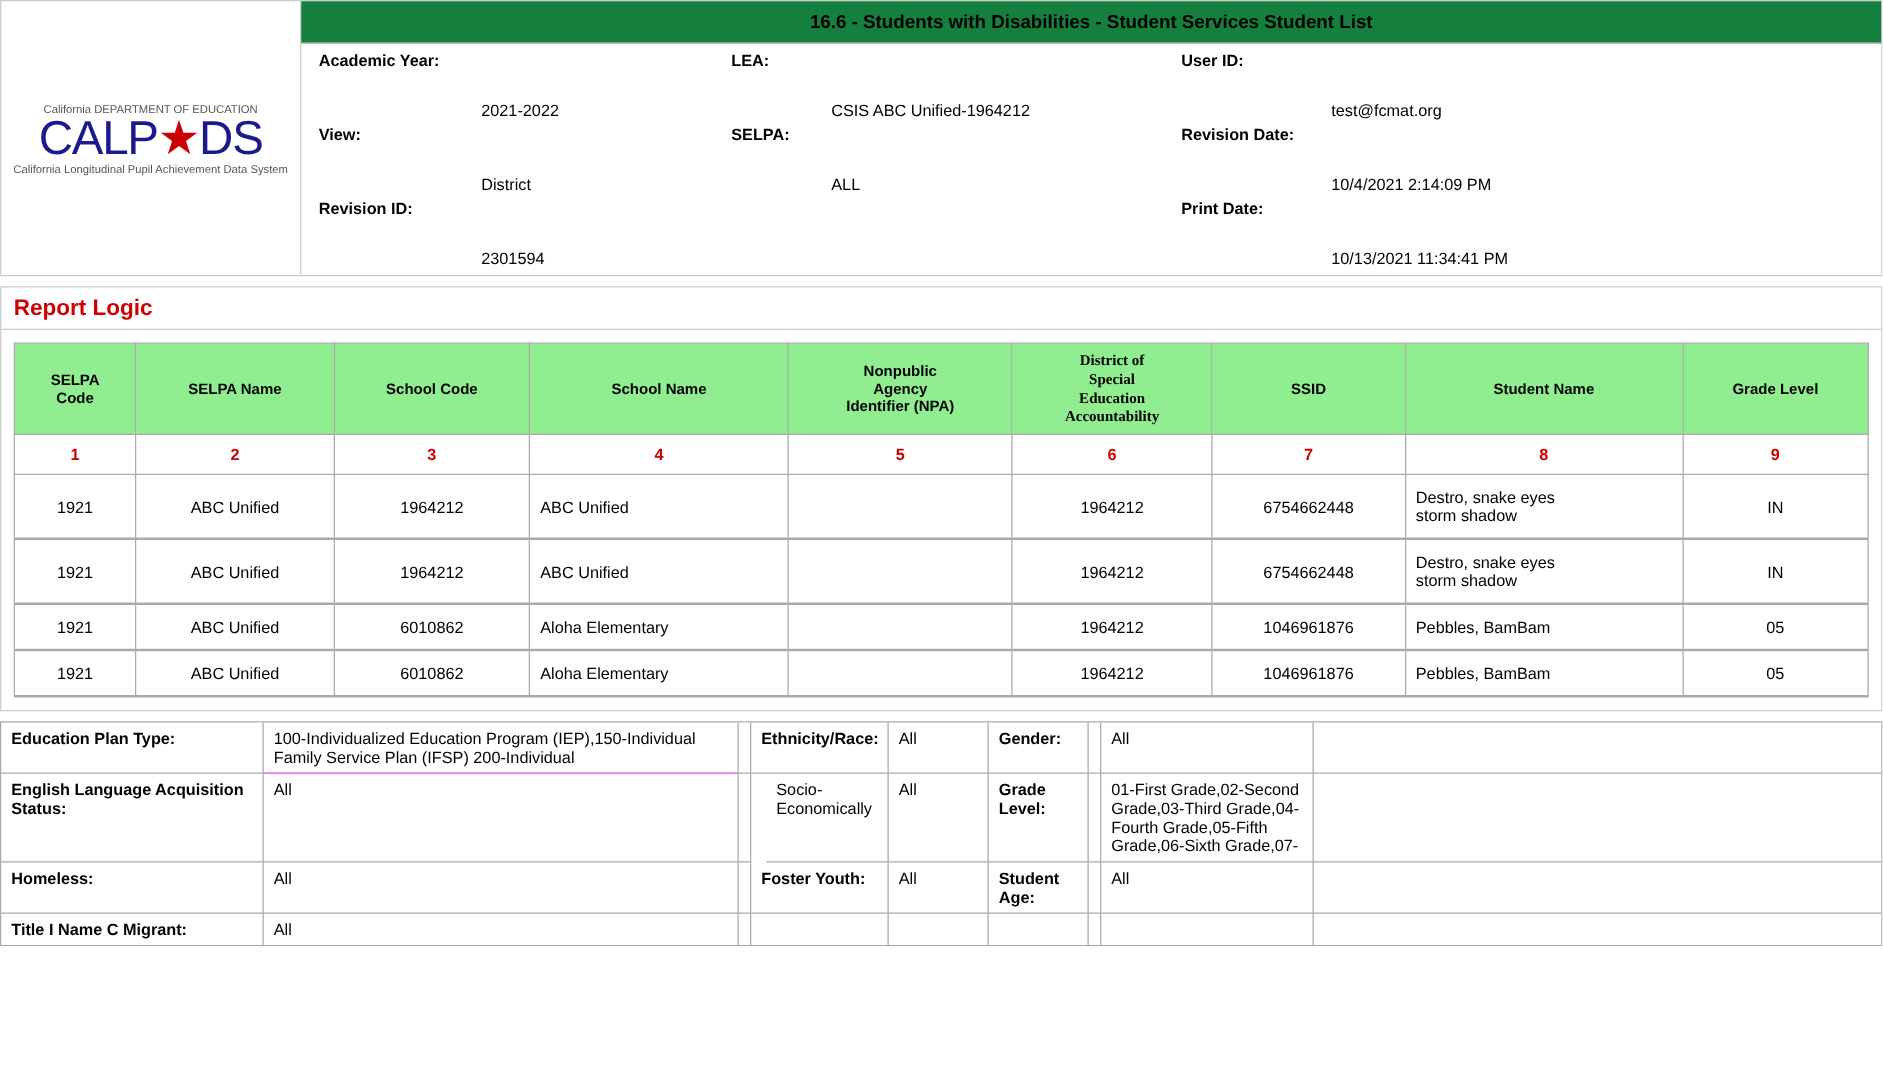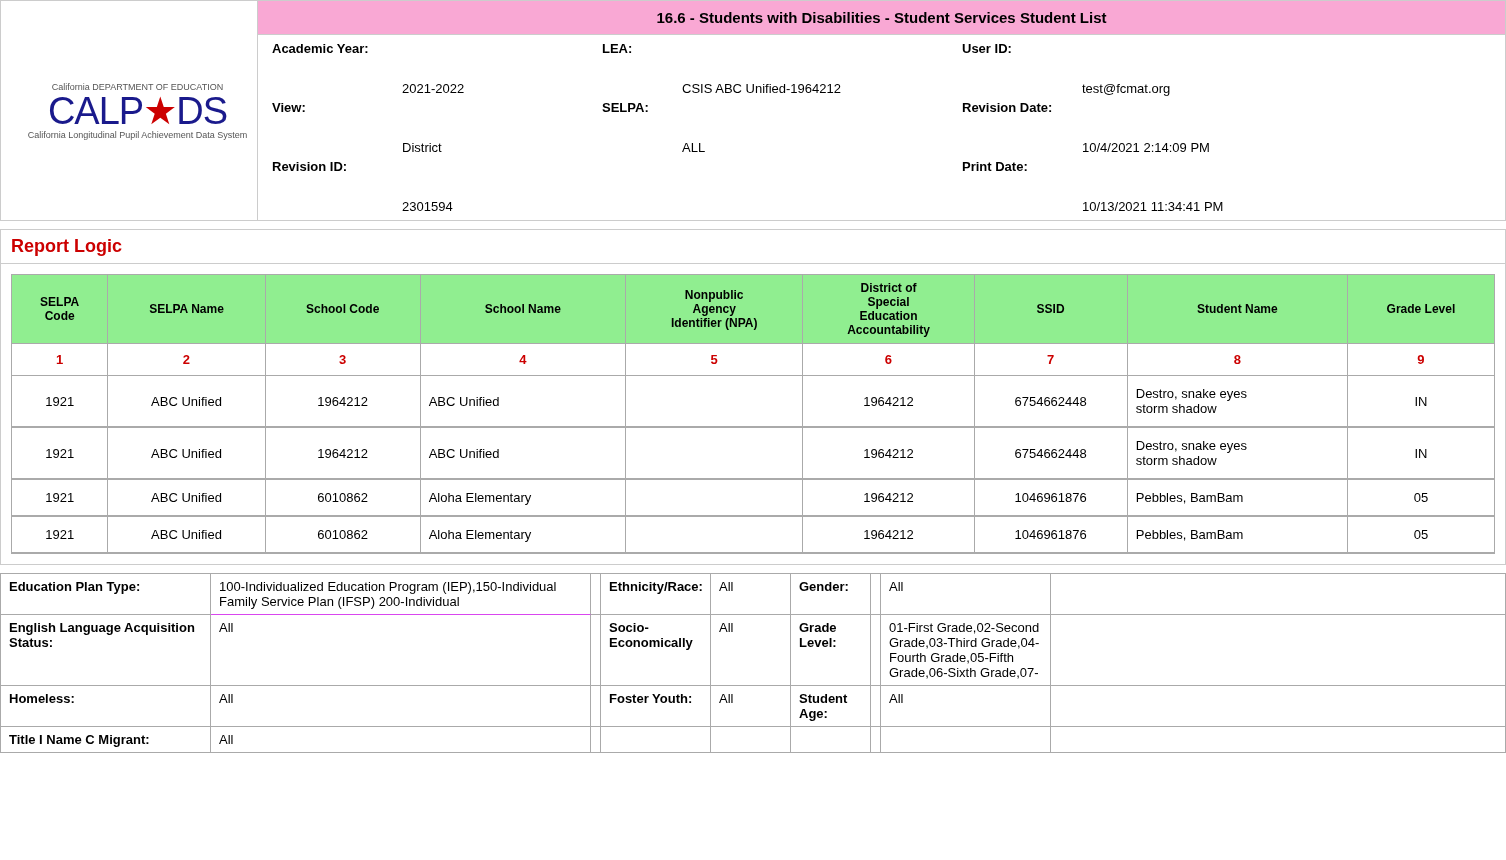--- a/index.html
+++ b/index.html
@@ -12,21 +12,20 @@
     }
     .logo-area {
       width: 240px;
       min-width: 240px;
       padding: 8px;
       border-right: 1px solid #ccc;
       display: flex;
       flex-direction: column;
       align-items: center;
       justify-content: center;
-      margin-left: 17px;
     }
     .logo-dept {
       font-size: 9px;
       color: #555;
       text-align: center;
     }
     .logo-calpads {
       font-size: 38px;
       font-weight: normal;
       color: #1a1a8c;
@@ -38,21 +37,21 @@
       font-size: 9px;
       color: #555;
       text-align: center;
     }
     .report-title-area {
       flex: 1;
       display: flex;
       flex-direction: column;
     }
     .report-title {
-      background: #f9a8d4;
+      background: #15803d;
       text-align: center;
       padding: 8px;
       font-size: 15px;
       font-weight: bold;
       border-bottom: 1px solid #ccc;
     }
     .meta-label {
       font-weight: bold;
       padding: 2px 4px;
     }
@@ -167,21 +166,21 @@
       <thead>
         <tr>
           <th style="white-space:pre-line;">SELPA
 Code</th>
           <th>SELPA Name</th>
           <th>School Code</th>
           <th>School Name</th>
           <th style="white-space:pre-line;">Nonpublic
 Agency
 Identifier (NPA)</th>
-          <th style="white-space:pre-line;">District of
+          <th style="white-space:pre-line;font-family:Liberation Serif, serif;">District of
 Special
 Education
 Accountability</th>
           <th>SSID</th>
           <th>Student Name</th>
           <th>Grade Level</th>
         </tr>
         <tr class="col-num-row">
           <td>1</td>
           <td>2</td>
@@ -253,21 +252,21 @@
     <div style="padding:5px 8px; border-right:1px solid #aaa; border-bottom:1px solid #aaa; font-weight:bold;">Ethnicity/Race:</div>
     <div style="padding:5px 8px; border-right:1px solid #aaa; border-bottom:1px solid #aaa;">All</div>
     <div style="padding:5px 8px; border-right:1px solid #aaa; border-bottom:1px solid #aaa; font-weight:bold;">Gender:</div>
     <div style="border-right:1px solid #aaa; border-bottom:1px solid #aaa;"></div>
     <div style="padding:5px 8px; border-right:1px solid #aaa; border-bottom:1px solid #aaa;">All</div>
     <div style="padding:5px 8px; border-bottom:1px solid #aaa;"></div>
 
     <div style="padding:5px 8px; border-right:1px solid #aaa; border-bottom:1px solid #aaa; font-weight:bold;">English Language Acquisition Status:</div>
     <div style="padding:5px 8px; border-right:1px solid #aaa; border-bottom:1px solid #aaa;">All</div>
     <div style="border-right:1px solid #aaa; border-bottom:1px solid #aaa;"></div>
-    <div style="padding:5px 8px; border-right:1px solid #aaa; border-bottom:1px solid #aaa; font-weight:bold;">Socio-<br>Economically</div>
+    <div style="padding:5px 8px; border-right:1px solid #aaa; border-bottom:1px solid #aaa; font-weight:normal;margin-left:12px;">Socio-<br>Economically</div>
     <div style="padding:5px 8px; border-right:1px solid #aaa; border-bottom:1px solid #aaa;">All</div>
     <div style="padding:5px 8px; border-right:1px solid #aaa; border-bottom:1px solid #aaa; font-weight:bold;">Grade Level:</div>
     <div style="border-right:1px solid #aaa; border-bottom:1px solid #aaa;"></div>
     <div style="padding:5px 8px; border-right:1px solid #aaa; border-bottom:1px solid #aaa;">01-First Grade,02-Second Grade,03-Third Grade,04-Fourth Grade,05-Fifth Grade,06-Sixth Grade,07-</div>
     <div style="padding:5px 8px; border-bottom:1px solid #aaa;"></div>
 
     <div style="padding:5px 8px; border-right:1px solid #aaa; border-bottom:1px solid #aaa; font-weight:bold;">Homeless:</div>
     <div style="padding:5px 8px; border-right:1px solid #aaa; border-bottom:1px solid #aaa;">All</div>
     <div style="border-right:1px solid #aaa; border-bottom:1px solid #aaa;"></div>
     <div style="padding:5px 8px; border-right:1px solid #aaa; border-bottom:1px solid #aaa; font-weight:bold;">Foster Youth:</div>

